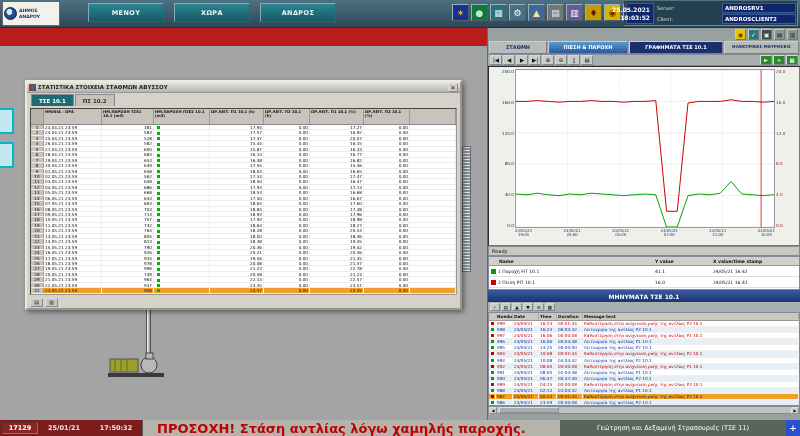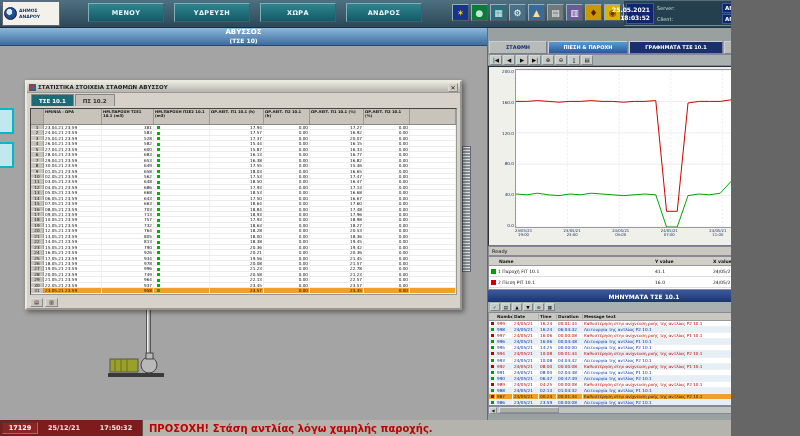--- a/index.html
+++ b/index.html
@@ -1,18 +1,18 @@
 <!DOCTYPE html>
 <html><head>
 <meta charset="utf-8">
 <style>
 *{margin:0;padding:0;box-sizing:border-box}
 html,body{width:800px;height:436px;overflow:hidden;background:#666}
 body{font-family:"DejaVu Sans",sans-serif;font-size:5px;color:#111}
-#screen{position:relative;width:731px;height:436px;background:#b91c1c;overflow:hidden}
+#screen{position:relative;width:800px;height:436px;background:#b91c1c;overflow:hidden}
 
 
 .topbar{position:absolute;left:0;top:0;width:800px;height:28px;background:linear-gradient(#4e7080,#2c4858);border-bottom:1px solid #1c3040}
 .logo{position:absolute;left:2px;top:1px;width:58px;height:25px;background:#f2f2ea;border:1px solid #667;display:flex;align-items:center;gap:2px;padding:1px}
 .emblem{width:13px;height:13px;border-radius:50%;background:radial-gradient(circle at 40% 35%,#d8ecf8 28%,#2a5aa0 32%,#16306e);border:1px solid #123;flex:none}
 .logo-text{font-size:4.5px;font-weight:bold;color:#17356a;line-height:1.15}
 .menu{position:absolute;left:88px;top:3px;display:flex;gap:10px}
 .menu-btn{width:76px;height:19px;background:linear-gradient(#2f8591,#135a66);border:1px outset #7fb0b8;color:#eaf6f6;font-size:6.5px;font-weight:bold;display:flex;align-items:center;justify-content:center;letter-spacing:.4px;cursor:pointer}
 .topicons{position:absolute;left:452px;top:4px;display:flex;gap:2px}
 .ticon{width:17px;height:17px;border:1px outset #9ab0b8;display:flex;align-items:center;justify-content:center;font-size:9px;cursor:pointer}
@@ -103,37 +103,36 @@
 .m-alarm{color:#c00000}.m-op{color:#0030b0}
 .state-sq{display:inline-block;width:3px;height:3px;margin-left:1px}
 .hscroll{height:8px;background:#c0c4c0;border:1px solid #889;display:flex;align-items:center;cursor:pointer}
 .harr{width:8px;height:7px;border:1px outset #dde;background:#ccd0cc;font-size:4px;display:flex;align-items:center;justify-content:center}
 .hthumb{width:60px;height:6px;border:1px outset #dde;background:#a8b0a8;margin-left:2px}
 
 
 .statusbar{position:absolute;left:0;top:420px;width:800px;height:16px;background:#7c1c1c;display:flex;align-items:center}
 .sb-count{width:36px;margin-left:2px;height:12px;border:1px inset #a66;background:#8c2424;color:#fff;font-size:6.5px;font-weight:bold;display:flex;align-items:center;justify-content:center}
 .sb-date,.sb-time{width:52px;color:#f2e4e4;font-size:6.5px;text-align:center;font-weight:bold}
-.sb-msg{flex:1;height:16px;background:#b4b4ac;color:#c00000;font-size:10px;font-weight:bold;display:flex;align-items:center;padding-left:6px;border-left:1px solid #555}
+.sb-msg{flex:1;height:16px;background:#b4b4ac;color:#c00000;font-size:13px;font-weight:bold;display:flex;align-items:center;padding-left:14px;border-left:1px solid #555}
 .sb-next{width:226px;height:16px;background:#59655a;color:#fff;font-size:6.5px;display:flex;align-items:center;justify-content:center;cursor:pointer}
 .sb-plus{width:14px;height:16px;background:#2a50d0;color:#fff;font-size:9px;font-weight:bold;display:flex;align-items:center;justify-content:center;cursor:pointer}
 </style>
 </head>
 <body>
 
 <div id="screen">
 
   <div class="topbar">
     <div class="logo">
       <span class="emblem"></span>
       <span class="logo-text">ΔΗΜΟΣ ΑΝΔΡΟΥ</span>
     </div>
     <div class="menu" id="menu-host">
         <div class="menu-btn">ΜΕΝΟΥ</div>
-        <div class="menu-btn">ΥΔΡΕΥΣΗ</div>
         <div class="menu-btn">ΧΩΡΑ</div>
         <div class="menu-btn">ΑΝΔΡΟΣ</div>
       </div>
     <div class="topicons" id="topicons-host">
         <div class="ticon" style="background: rgb(22, 51, 142); color: rgb(255, 212, 0);">
           <span>✶</span>
         </div>
         <div class="ticon" style="background: rgb(11, 122, 60); color: rgb(191, 232, 207);">
           <span>●</span>
         </div>
@@ -167,24 +166,20 @@
       <div class="ivalue">ANDROSRV1</div>
       <div class="idate">
         <span>25.05.2021</span>
         <span>18:03:52</span>
       </div>
       <div class="ilabel">Client:</div>
       <div class="ivalue">ANDROSCLIENT2</div>
     </div>
   </div>
 
-  <div class="titlebar">
-    <div class="t1">ΑΒΥΣΣΟΣ</div>
-    <div class="t2">(ΤΣΕ 10)</div>
-  </div>
 
   <div class="scada">
     <div class="tank" style="left:-6px;top:62px"></div>
     <div class="tank" style="left:-6px;top:96px"></div>
     <div class="pipe-h"></div>
     <div class="pipe-v"></div>
     <div class="valve" style="left:100px;top:81px"></div>
     <div class="valve" style="left:444px;top:81px"></div>
     <div class="pipe-tag" style="left:276px;top:74px">ΔΡ 100</div>
     <div class="meter-label" style="left:240px;top:57px">FIT1 10.1</div>
@@ -830,19 +825,20 @@
     </div>
     <div class="hscroll">
       <span class="harr">◀</span>
       <span class="hthumb"></span>
       <span class="harr" style="margin-left:auto">▶</span>
     </div>
   </div>
 
   <div class="statusbar">
     <div class="sb-count">17129</div>
-    <div class="sb-date">25/12/21</div>
+    <div class="sb-date">25/01/21</div>
     <div class="sb-time">17:50:32</div>
     <div class="sb-msg">ΠΡΟΣΟΧΗ! Στάση αντλίας λόγω χαμηλής παροχής.</div>
+    <div class="sb-next">Γεώτρηση και Δεξαμενή Στραπουριές (ΤΣΕ 11)</div>
     <div class="sb-plus">+</div>
   </div>
 
 </div>
 
 </body></html>

